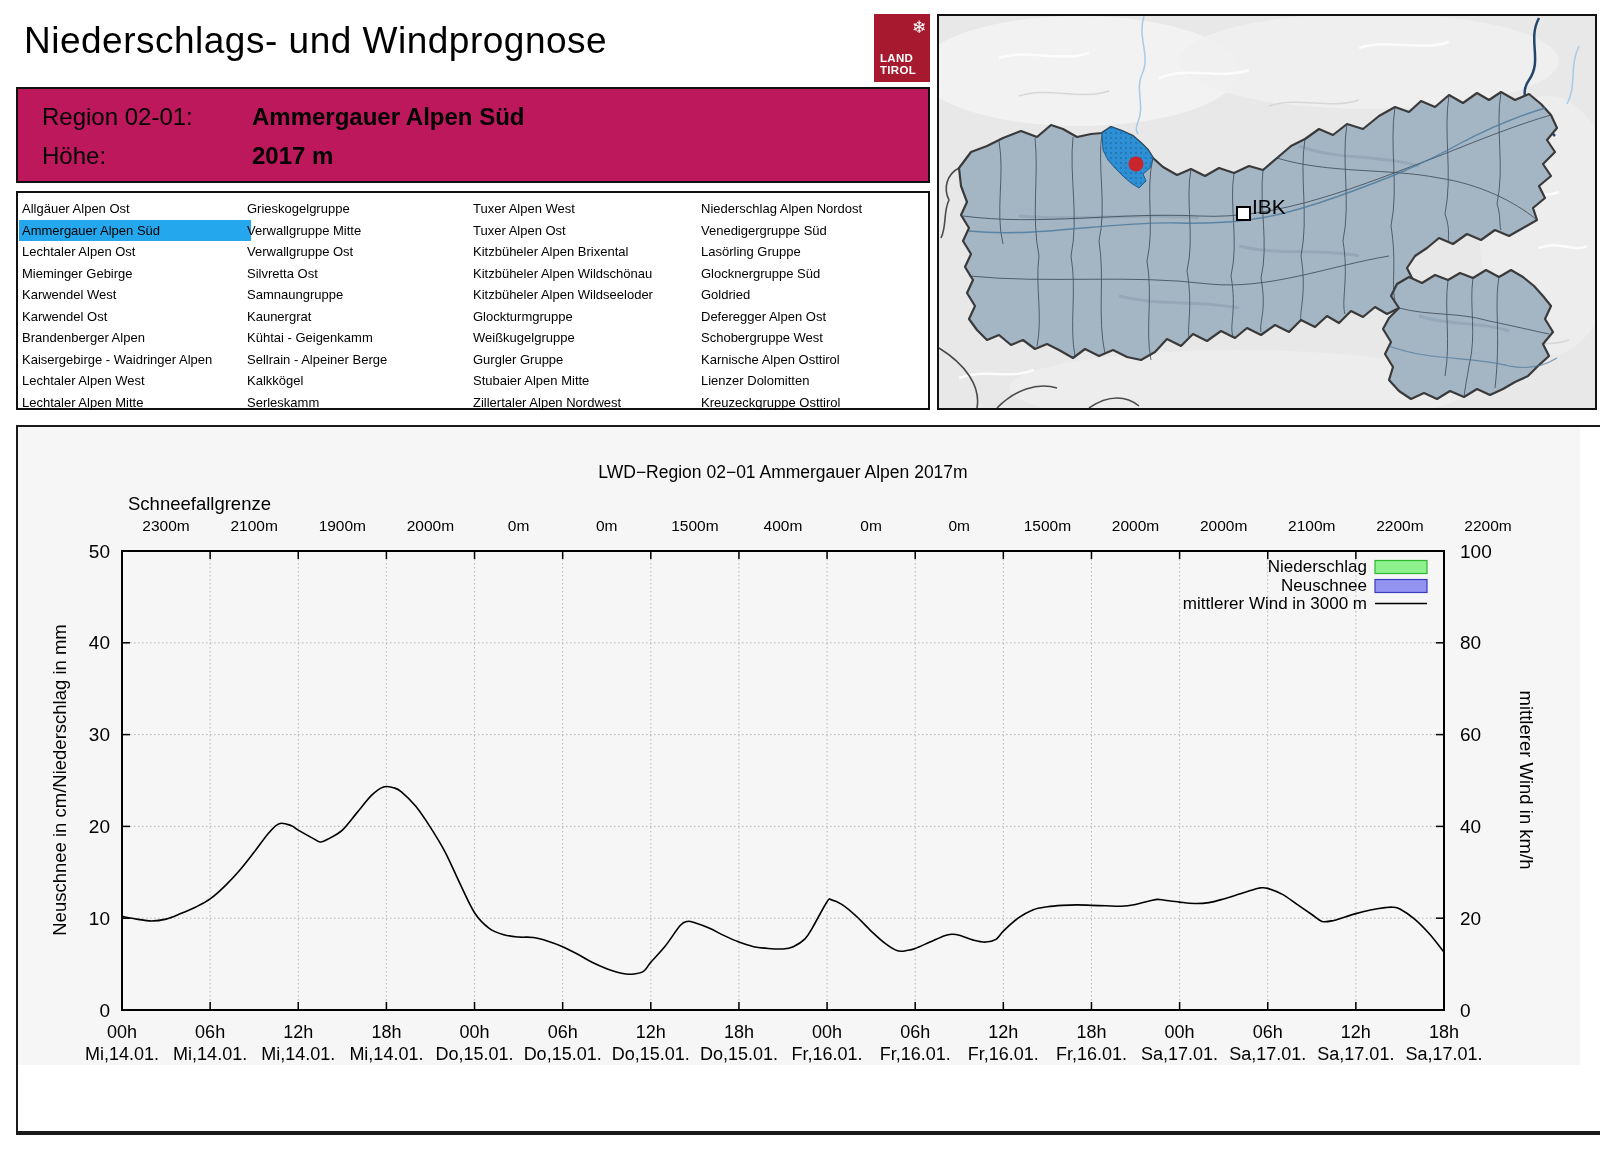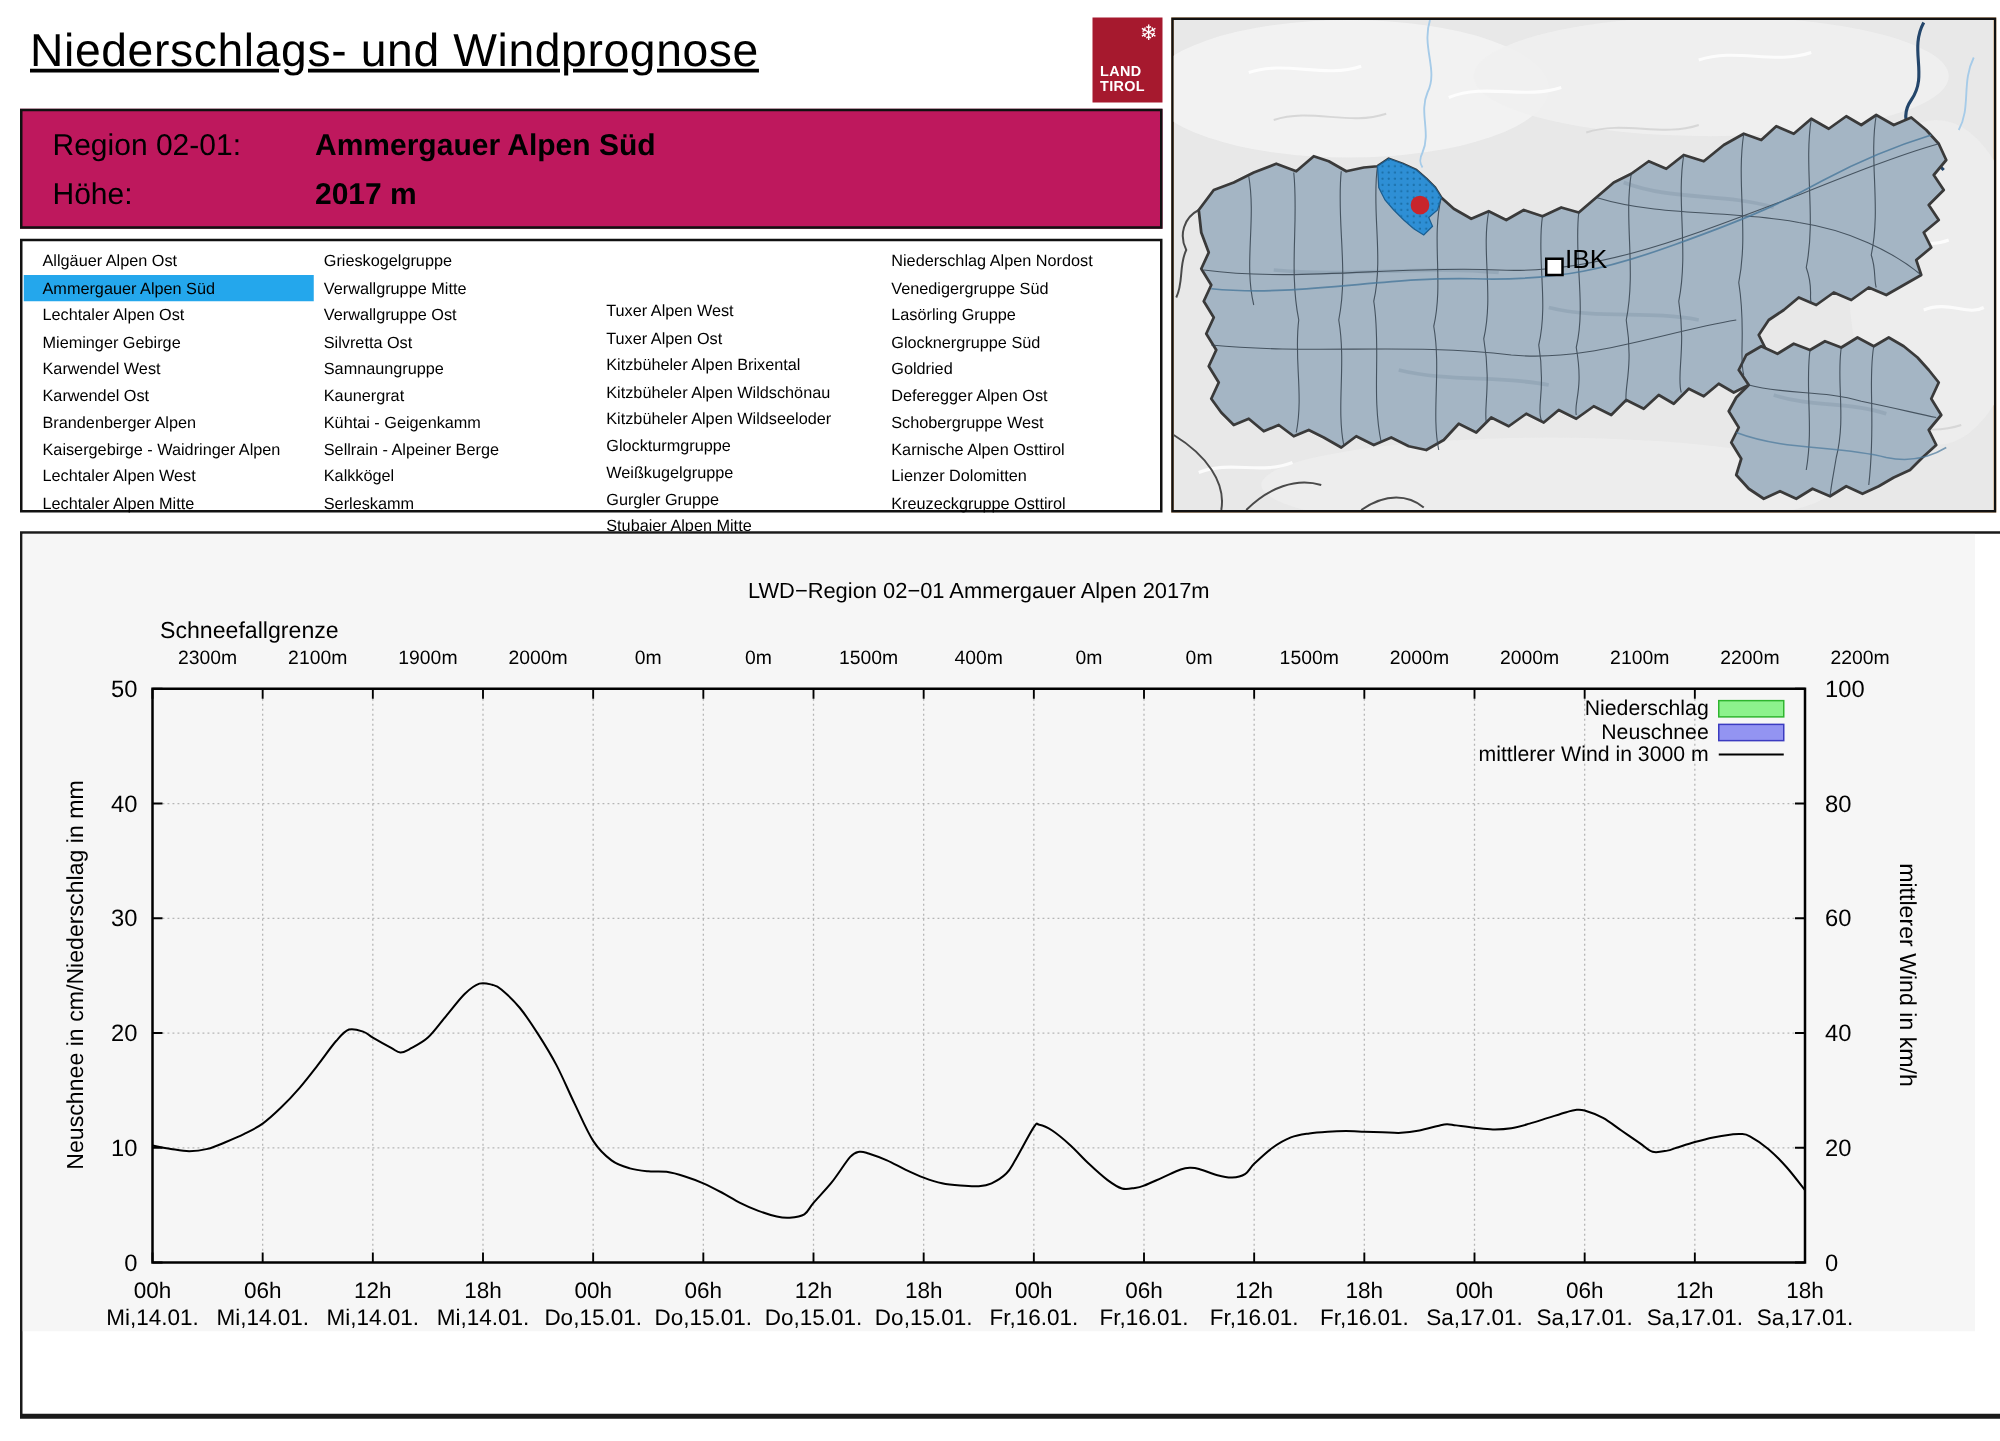--- a/index.html
+++ b/index.html
@@ -1,32 +1,32 @@
 <!DOCTYPE html>
 <html><head>
 <meta charset="utf-8">
 <style>
   html,body{margin:0;padding:0;background:#fff;width:1600px;height:1153px;overflow:hidden;
     font-family:"Liberation Sans","DejaVu Sans",sans-serif;color:#000;}
   .abs{position:absolute;}
   #page{position:relative;width:1600px;height:1153px;}
   
-  #pageTitle{left:24px;top:20px;font-size:37px;font-weight:400;letter-spacing:.5px;text-decoration:underline;}
+  #pageTitle{left:24px;top:20px;font-size:37px;font-weight:400;letter-spacing:.5px;}
   
   #ltLogo{left:874px;top:14px;width:56px;height:68px;background:#A6192E;color:#fff;}
   #ltFlake{position:absolute;top:3px;right:4px;font-size:17px;}
   #ltText{position:absolute;left:6px;bottom:6px;font-size:11.5px;font-weight:700;line-height:12px;letter-spacing:.3px;}
   
   #regionHeader{left:16px;top:87px;width:910px;height:92px;background:#be185d;border:2px solid #111;}
   .rh-row{position:absolute;left:24px;font-size:24px;}
   .rh-val{position:absolute;left:234px;font-weight:700;}
   
   #regionTable{left:16px;top:191px;width:910px;height:215px;background:#fff;border:2px solid #111;}
   .rt-col{position:absolute;top:5px;}
-  .rt-item{height:21.5px;line-height:21.5px;font-size:13px;padding-left:15px;white-space:nowrap;}
+  .rt-item{height:21.5px;line-height:21.5px;font-size:13px;padding-left:3px;white-space:nowrap;}
   .rt-item.sel{background:#24A7EC;}
   
   #mapBox{left:937px;top:14px;width:656px;height:392px;border:2px solid #111;background:#fdba74;}
   
   #chartBox{left:16px;top:425px;width:1564px;height:704px;border:2px solid #1a1a1a;border-bottom-width:4px;background:#fff;padding-left:33px;}
   #chartSvg{position:absolute;left:0;top:0;}
   #chartSvg text{font-family:"Liberation Sans","DejaVu Sans",sans-serif;fill:#000;}
   
   #gsLogo{left:24px;top:16px;width:110px;text-align:center;}
   #gsName{font-size:13.5px;font-weight:700;color:#1d3a4a;margin-top:-2px;}
@@ -71,21 +71,21 @@
         <div class="rt-item">Verwallgruppe Mitte</div>
         <div class="rt-item">Verwallgruppe Ost</div>
         <div class="rt-item">Silvretta Ost</div>
         <div class="rt-item">Samnaungruppe</div>
         <div class="rt-item">Kaunergrat</div>
         <div class="rt-item">Kühtai - Geigenkamm</div>
         <div class="rt-item">Sellrain - Alpeiner Berge</div>
         <div class="rt-item">Kalkkögel</div>
         <div class="rt-item">Serleskamm</div>
       </div>
-      <div class="rt-col" style="left: 452px; width: 232px; margin-top: 40px;">
+      <div class="rt-col" style="left: 452px; width: 232px;">
         <div class="rt-item">Tuxer Alpen West</div>
         <div class="rt-item">Tuxer Alpen Ost</div>
         <div class="rt-item">Kitzbüheler Alpen Brixental</div>
         <div class="rt-item">Kitzbüheler Alpen Wildschönau</div>
         <div class="rt-item">Kitzbüheler Alpen Wildseeloder</div>
         <div class="rt-item">Glockturmgruppe</div>
         <div class="rt-item">Weißkugelgruppe</div>
         <div class="rt-item">Gurgler Gruppe</div>
         <div class="rt-item">Stubaier Alpen Mitte</div>
         <div class="rt-item">Zillertaler Alpen Nordwest</div>

